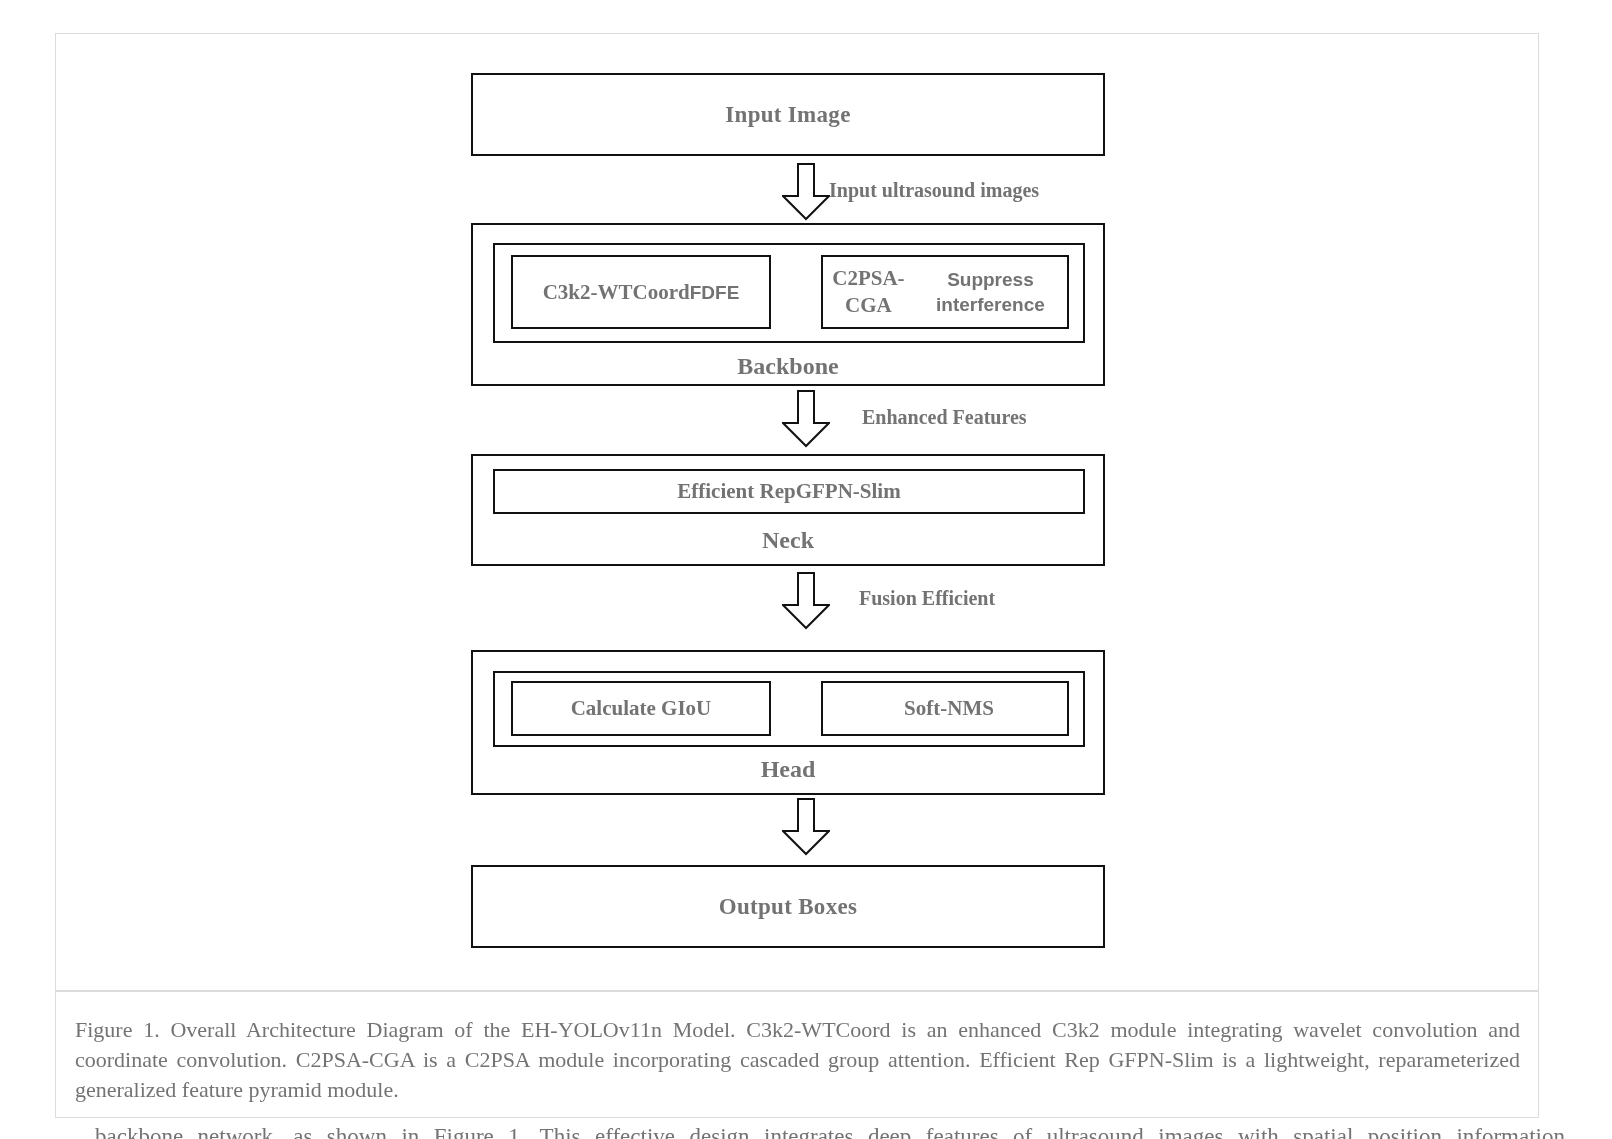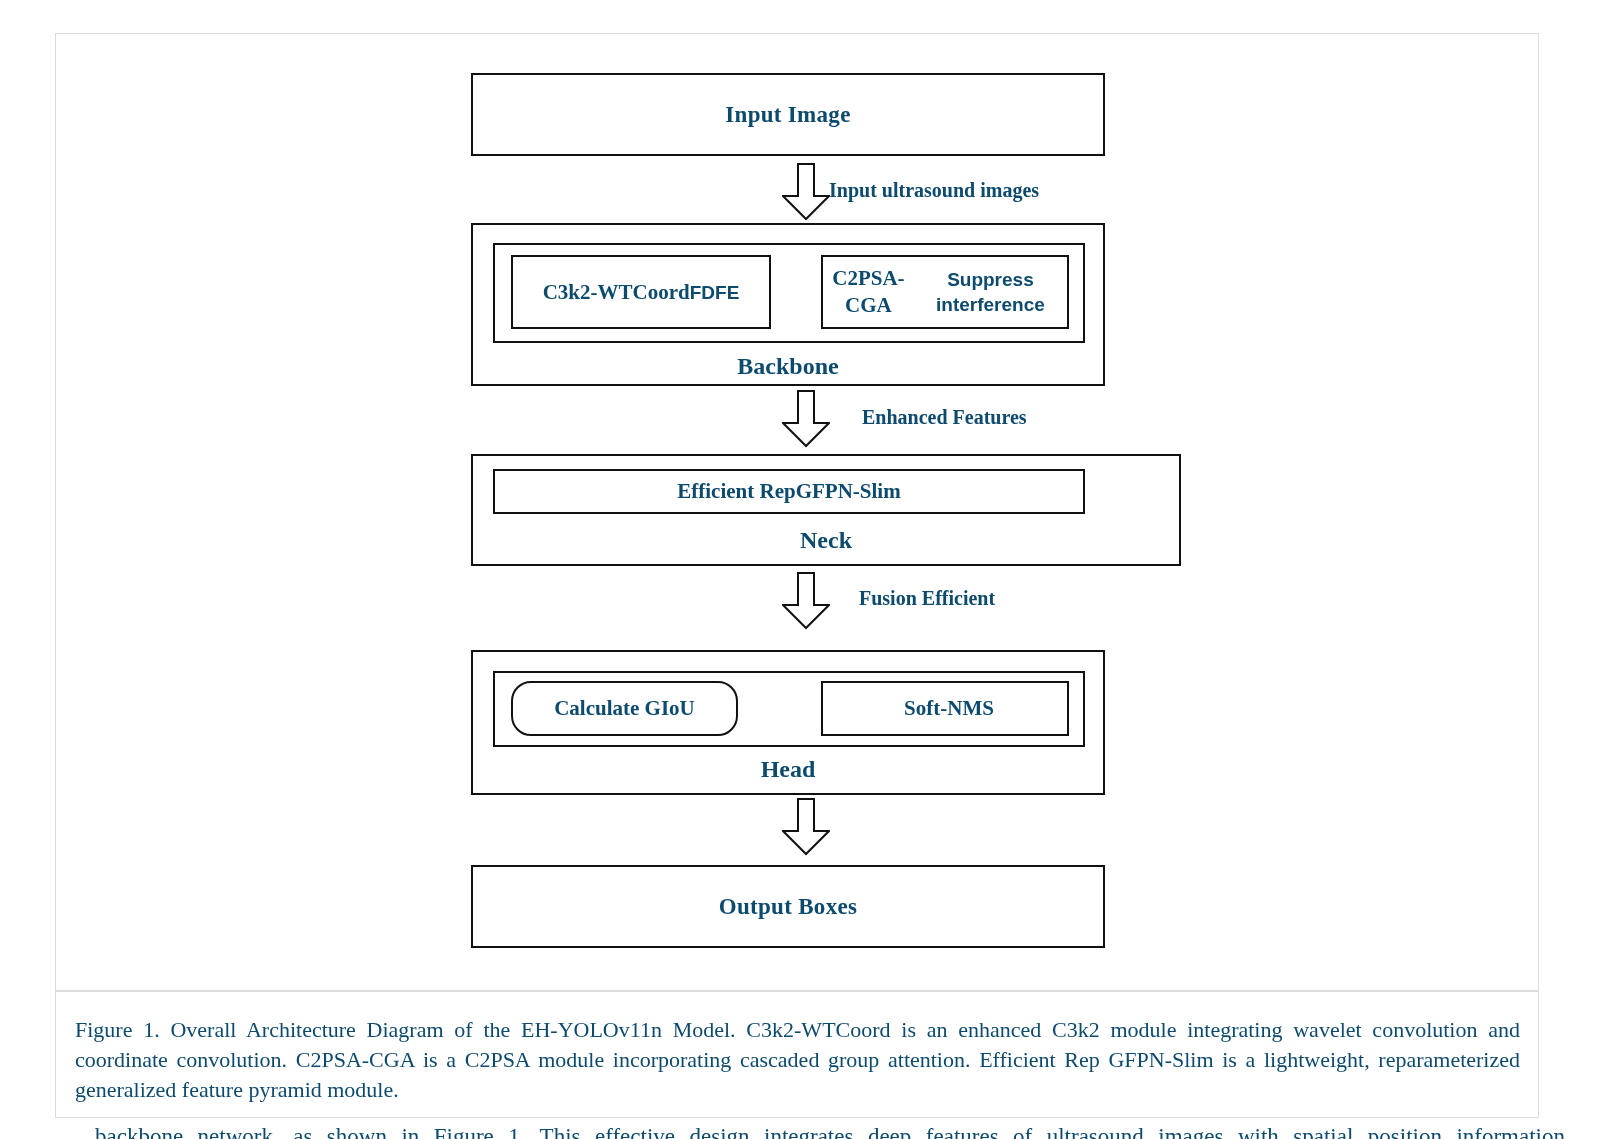--- a/index.html
+++ b/index.html
@@ -4,21 +4,21 @@
 <style>
   * { margin: 0; padding: 0; box-sizing: border-box; }
   html, body { background: #ffffff; }
   .page {
     position: relative;
     width: 1612px;
     height: 1139px;
     background: #ffffff;
     overflow: hidden;
     font-family: "Liberation Serif", serif;
-    color: #0c4a6e;
+    color: #737373;
   }
   .panel {
     position: absolute;
     left: 55px;
     width: 1484px;
     background: #ffffff;
     border: 1px solid #dcdcdc;
   }
   .figure-panel { top: 33px; height: 958px; }
   .caption-panel { top: 991px; height: 127px; }
@@ -43,26 +43,26 @@
     font-weight: bold;
   }
   .col { display: flex; align-items: center; justify-content: center; }
 
   .box-input   { left: 470px; top: 72px;  width: 634px; height: 83px; }
   .box-backbone{ left: 470px; top: 222px; width: 634px; height: 163px; }
   .bb-inner    { left: 20px;  top: 18px;  width: 592px; height: 100px; border-width: 2px; }
   .bb-c3k2     { left: 38px;  top: 30px;  width: 260px; height: 74px; }
   .bb-c2psa    { left: 348px; top: 30px;  width: 248px; height: 74px; }
   .bb-label    { top: 128px; }
-  .box-neck    { left: 470px; top: 453px; width: 710px; height: 112px; }
+  .box-neck    { left: 470px; top: 453px; width: 634px; height: 112px; }
   .nk-inner    { left: 20px;  top: 13px;  width: 592px; height: 45px; }
   .nk-label    { top: 71px; }
   .box-head    { left: 470px; top: 649px; width: 634px; height: 145px; }
   .hd-inner    { left: 20px;  top: 19px;  width: 592px; height: 76px; }
-  .hd-giou     { left: 38px;  top: 29px;  width: 227px; height: 55px; border-radius: 20px; }
+  .hd-giou     { left: 38px;  top: 29px;  width: 260px; height: 55px; }
   .hd-nms      { left: 348px; top: 29px;  width: 248px; height: 55px; padding-left: 8px; }
   .hd-label    { top: 104px; }
   .box-output  { left: 470px; top: 864px; width: 634px; height: 83px; }
 
   .arrow { position: absolute; left: 781px; width: 48px; height: 58px; }
   .arrow-1 { top: 162px; }
   .arrow-2 { top: 389px; }
   .arrow-3 { top: 571px; }
   .arrow-4 { top: 797px; }
 

